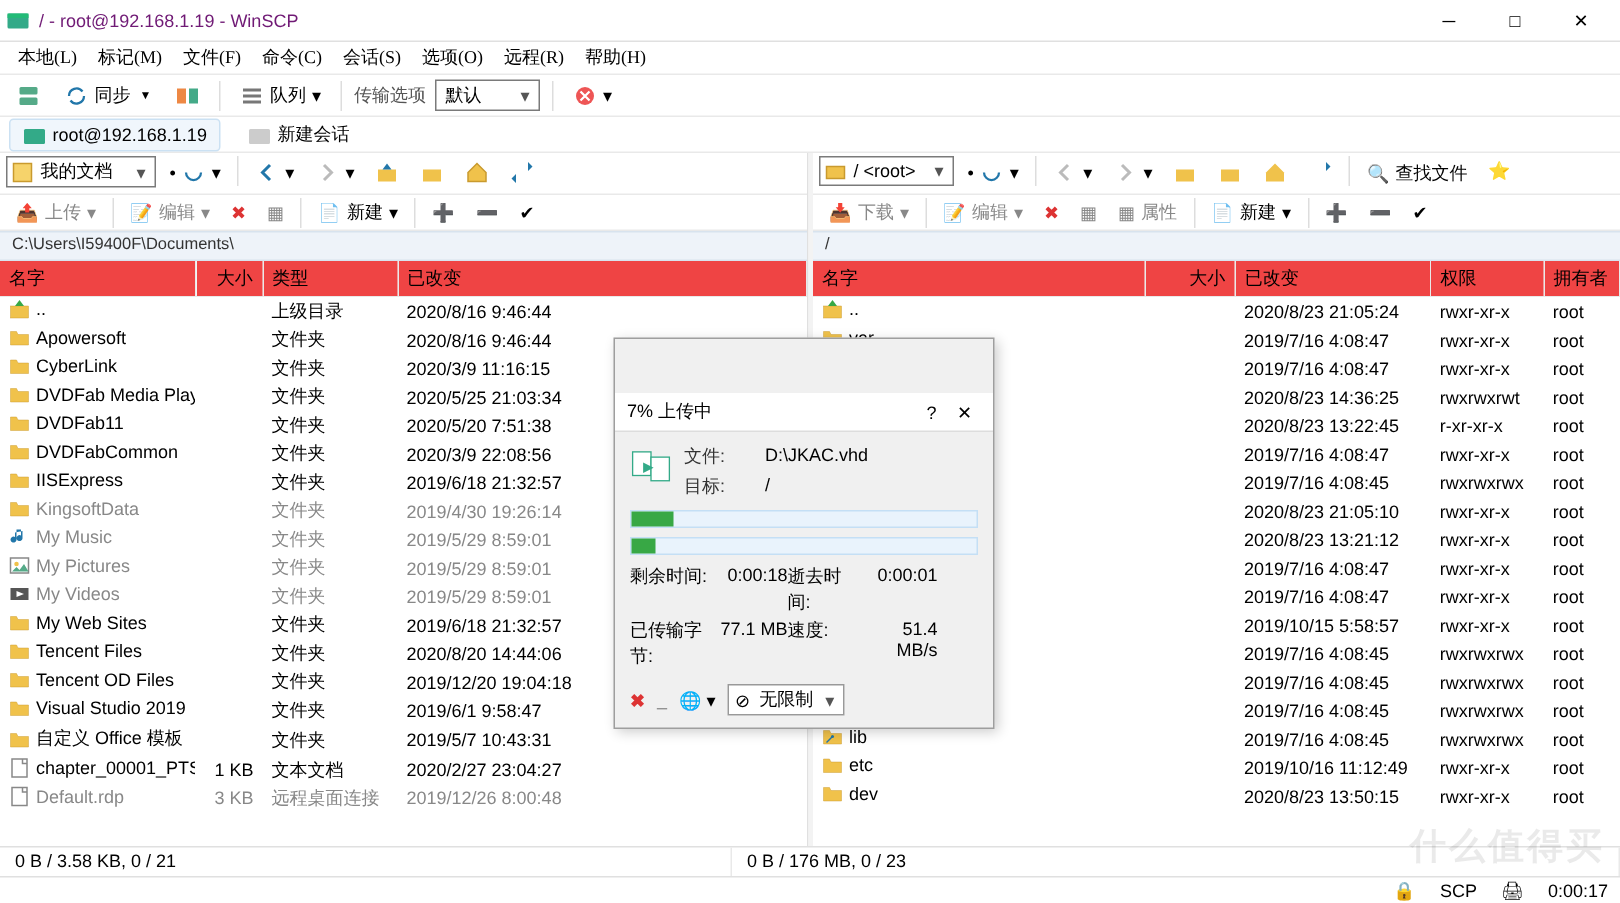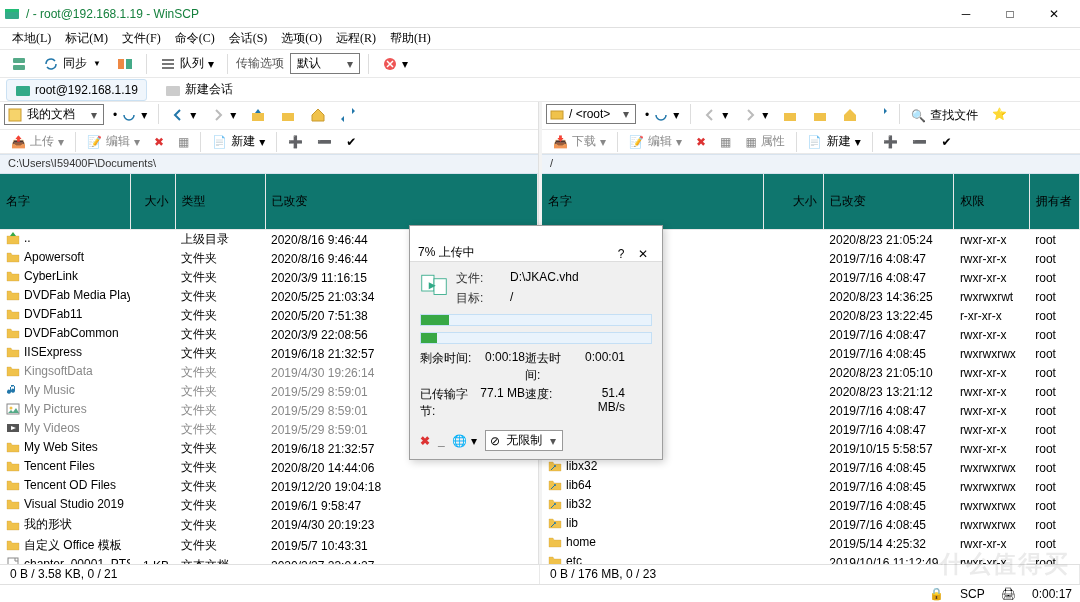--- a/index.html
+++ b/index.html
@@ -1,52 +1,52 @@
 <!DOCTYPE html>
 <html><head>
 <meta charset="utf-8">
 <style>
 * { box-sizing:border-box; margin:0; padding:0; font-family:"Microsoft YaHei","Segoe UI",Tahoma,sans-serif; font-size:12px; }
 html,body { width:1080px; height:602px; overflow:hidden; background:#fff; color:#000; }
 .titlebar { height:28px; background:#fff; border-bottom:1px solid #e0e0e0; display:flex; align-items:center; padding:0 4px; }
 .titlebar .icon { width:16px; height:16px; margin-right:6px; }
-.titlebar .title { flex:1; color:#15803d; font-size:12px; }
+.titlebar .title { flex:1; color:#701a75; font-size:12px; }
 .titlebar .btn { width:44px; height:28px; display:flex; align-items:center; justify-content:center; }
 .menubar { height:22px; display:flex; align-items:center; padding:0 6px; gap:2px; border-bottom:1px solid #e9e9e9; }
 .menubar span { padding:2px 6px;font-family:Liberation Serif, serif; }
 .toolbar { height:28px; display:flex; align-items:center; padding:2px 6px; gap:6px; border-bottom:1px solid #e9e9e9; }
 .tbtn { display:inline-flex; align-items:center; gap:4px; padding:2px 4px; border:1px solid transparent; border-radius:2px; }
 .sep { width:1px; height:20px; background:#ddd; margin:0 2px; }
 .combo { display:inline-flex; align-items:center; border:1px solid #7a7a7a; padding:1px 2px; background:#fff; min-width:70px; }
 .combo .label { flex:1; padding:0 4px; }
 .combo .arrow { width:14px; text-align:center; color:#555; }
 .sess { height:24px; display:flex; align-items:center; padding:2px 6px; gap:10px; border-bottom:1px solid #e9e9e9; }
 .tab { display:inline-flex; align-items:center; gap:4px; padding:2px 8px; background:#fff; }
 .tab.active { background:#f0f6fc; border:1px solid #cbe1f3; border-radius:3px; }
 .split { display:flex; height:calc(100% - 28px - 22px - 28px - 24px - 38px); }
 .pane { flex:1; display:flex; flex-direction:column; border-right:1px solid #e0e0e0; overflow:hidden; }
 .pane:last-child { border-right:none; }
 .navrow { height:28px; display:flex; align-items:flex-start; padding:2px 4px; gap:4px; border-bottom:1px solid #e9e9e9; }
 .actrow { height:24px; display:flex; align-items:center; padding:2px 6px; gap:4px; border-bottom:1px solid #e9e9e9; }
 .pathbar { height:20px; background:#eef3f9; border-top:1px solid #d8e3ee; border-bottom:1px solid #d8e3ee; padding:2px 8px; font-size:11px; color:#333; }
 .grid { flex:1; overflow:auto; }
 table { width:100%; border-collapse:collapse; table-layout:fixed; }
-th { text-align:left; font-weight:normal; padding:19px 6px; border-right:1px solid #e9e9e9; border-bottom:1px solid #e9e9e9; background:#0f766e; position:sticky; top:0; white-space:nowrap; overflow:hidden; }
+th { text-align:left; font-weight:normal; padding:3px 6px; border-right:1px solid #e9e9e9; border-bottom:1px solid #e9e9e9; background:#ef4444; position:sticky; top:0; white-space:nowrap; overflow:hidden; }
 td { padding:1px 6px; white-space:nowrap; overflow:hidden; text-overflow:ellipsis; }
 .fi { display:inline-flex; align-items:center; gap:4px; }
 .ico { width:14px; height:14px; flex:none; }
 .muted { color:#888; }
 .right td { font-size:12px; }
 .statusbar { height:20px; display:flex; border-top:1px solid #e0e0e0; font-size:11px; }
 .statusbar .cell { padding:2px 10px; border-right:1px solid #e9e9e9; }
 .statusbar .flex { flex:1; }
 .bottombar { height:18px; display:flex; justify-content:flex-end; align-items:center; padding:0 8px; gap:16px; border-top:1px solid #e0e0e0; font-size:11px; }
 
 .dialog { position:absolute; left:409px; top:225px; width:254px; background:#f0f0f0; border:1px solid #9e9e9e; box-shadow:2px 2px 8px rgba(0,0,0,.2); }
-.dlg-title { height:36px; background:#fff; display:flex; align-items:flex-end; padding:0 8px; border-bottom:1px solid #ddd; }
+.dlg-title { height:26px; background:#fff; display:flex; align-items:center; padding:0 8px; border-bottom:1px solid #ddd;margin-top:36px; }
 .dlg-title .t { flex:1; }
 .dlg-title .x { width:22px; text-align:center; }
 .dlg-body { padding:8px 10px; }
 .dlg-row { display:flex; gap:6px; font-size:11px; margin-bottom:3px; }
 .dlg-row .k { width:48px; color:#333; }
 .dlg-row .v { flex:1; overflow:hidden; text-overflow:ellipsis; white-space:nowrap; }
 .progress { height:12px; border:1px solid #c4dff5; background:#e9f3fc; margin:4px 0 6px 0; position:relative; }
 .progress .bar { position:absolute; left:0; top:0; bottom:0; background:#38a845; }
 .dlg-stats { display:grid; grid-template-columns:55px 50px 50px 50px; font-size:11px; row-gap:2px; }
 .dlg-tools { display:flex; align-items:center; gap:8px; margin-top:10px; }
@@ -329,28 +329,20 @@
               <td><span class="fi"><span class="ico"><svg viewBox="0 0 14 14">
                       <path d="M1 3h4l1 2h7v7H1z" fill="#f0c24b" stroke="#c99a2e" stroke-width="0.3"></path>
                     </svg></span>Visual Studio 2019</span></td>
               <td style="text-align:right"></td>
               <td>文件夹</td>
               <td>2019/6/1  9:58:47</td>
             </tr>
             <tr>
               <td><span class="fi"><span class="ico"><svg viewBox="0 0 14 14">
                       <path d="M1 3h4l1 2h7v7H1z" fill="#f0c24b" stroke="#c99a2e" stroke-width="0.3"></path>
-                    </svg></span>我的形状</span></td>
-              <td style="text-align:right"></td>
-              <td>文件夹</td>
-              <td>2019/4/30  20:19:23</td>
-            </tr>
-            <tr>
-              <td><span class="fi"><span class="ico"><svg viewBox="0 0 14 14">
-                      <path d="M1 3h4l1 2h7v7H1z" fill="#f0c24b" stroke="#c99a2e" stroke-width="0.3"></path>
                     </svg></span>自定义 Office 模板</span></td>
               <td style="text-align:right"></td>
               <td>文件夹</td>
               <td>2019/5/7  10:43:31</td>
             </tr>
             <tr>
               <td><span class="fi"><span class="ico"><svg viewBox="0 0 14 14">
                       <rect x="2" y="1" width="10" height="12" fill="#fff" stroke="#888"></rect>
                       <path d="M9 1v3h3" fill="none" stroke="#888"></path>
                     </svg></span>chapter_00001_PTS...</span></td>
@@ -616,29 +608,20 @@
                       <circle cx="7" cy="7" r="1" fill="#27a"></circle>
                     </svg></span>lib</span></td>
               <td style="text-align:right"></td>
               <td>2019/7/16 4:08:45</td>
               <td>rwxrwxrwx</td>
               <td>root</td>
             </tr>
             <tr>
               <td><span class="fi"><span class="ico"><svg viewBox="0 0 14 14">
                       <path d="M1 3h4l1 2h7v7H1z" fill="#f0c24b" stroke="#c99a2e" stroke-width="0.3"></path>
-                    </svg></span>home</span></td>
-              <td style="text-align:right"></td>
-              <td>2019/5/14 4:25:32</td>
-              <td>rwxr-xr-x</td>
-              <td>root</td>
-            </tr>
-            <tr>
-              <td><span class="fi"><span class="ico"><svg viewBox="0 0 14 14">
-                      <path d="M1 3h4l1 2h7v7H1z" fill="#f0c24b" stroke="#c99a2e" stroke-width="0.3"></path>
                     </svg></span>etc</span></td>
               <td style="text-align:right"></td>
               <td>2019/10/16 11:12:49</td>
               <td>rwxr-xr-x</td>
               <td>root</td>
             </tr>
             <tr>
               <td><span class="fi"><span class="ico"><svg viewBox="0 0 14 14">
                       <path d="M1 3h4l1 2h7v7H1z" fill="#f0c24b" stroke="#c99a2e" stroke-width="0.3"></path>
                     </svg></span>dev</span></td>
@@ -647,21 +630,21 @@
               <td>rwxr-xr-x</td>
               <td>root</td>
             </tr>
           </tbody>
       </table>
     </div>
   </div>
 </div>
 
 <div class="statusbar">
-  <div class="cell" style="width:540px">0 B / 3.58 KB,   0 / 21</div>
+  <div class="cell" style="width:488px">0 B / 3.58 KB,   0 / 21</div>
   <div class="cell flex">0 B / 176 MB,   0 / 23</div>
 </div>
 <div class="bottombar">
   <span>🔒</span>
   <span>SCP</span>
   <span>🖨</span>
   <span>0:00:17</span>
 </div>
 
 <div class="dialog">

